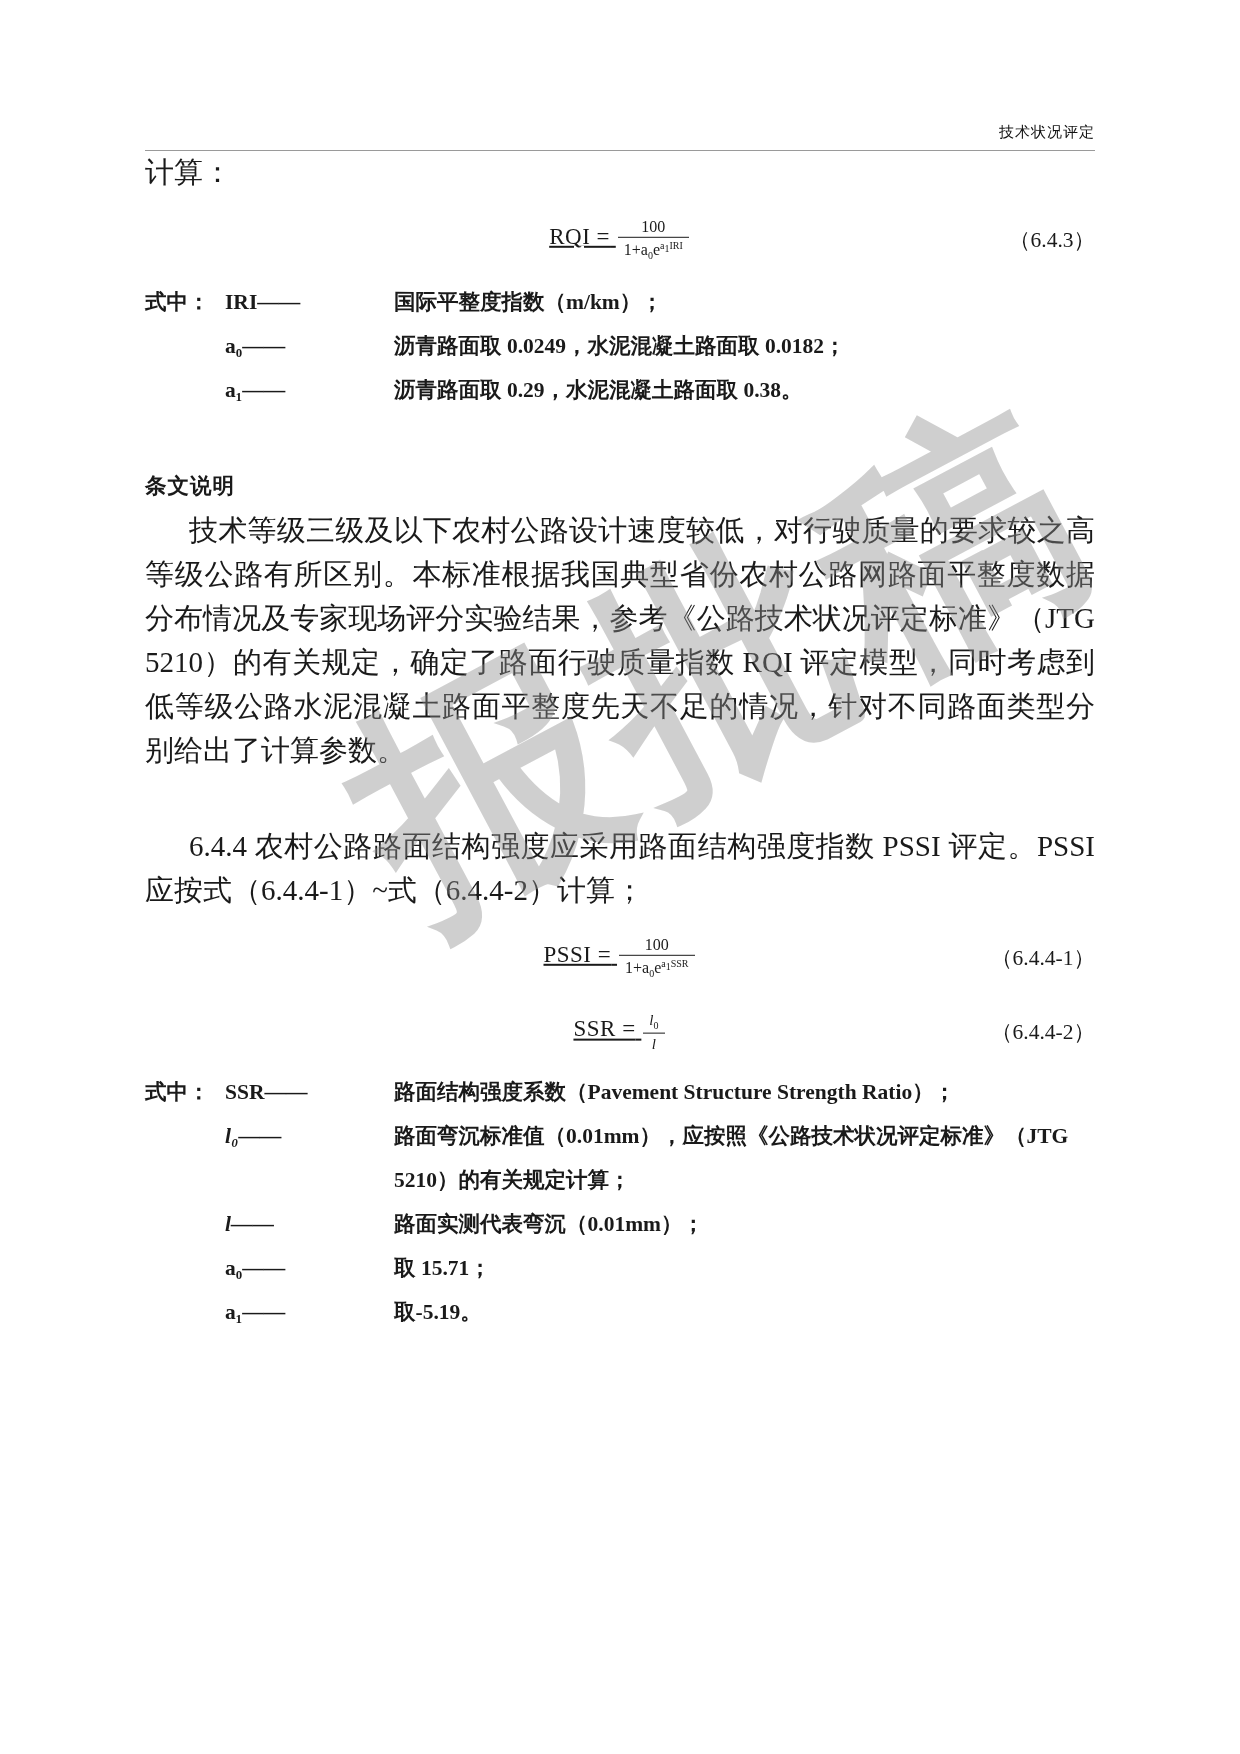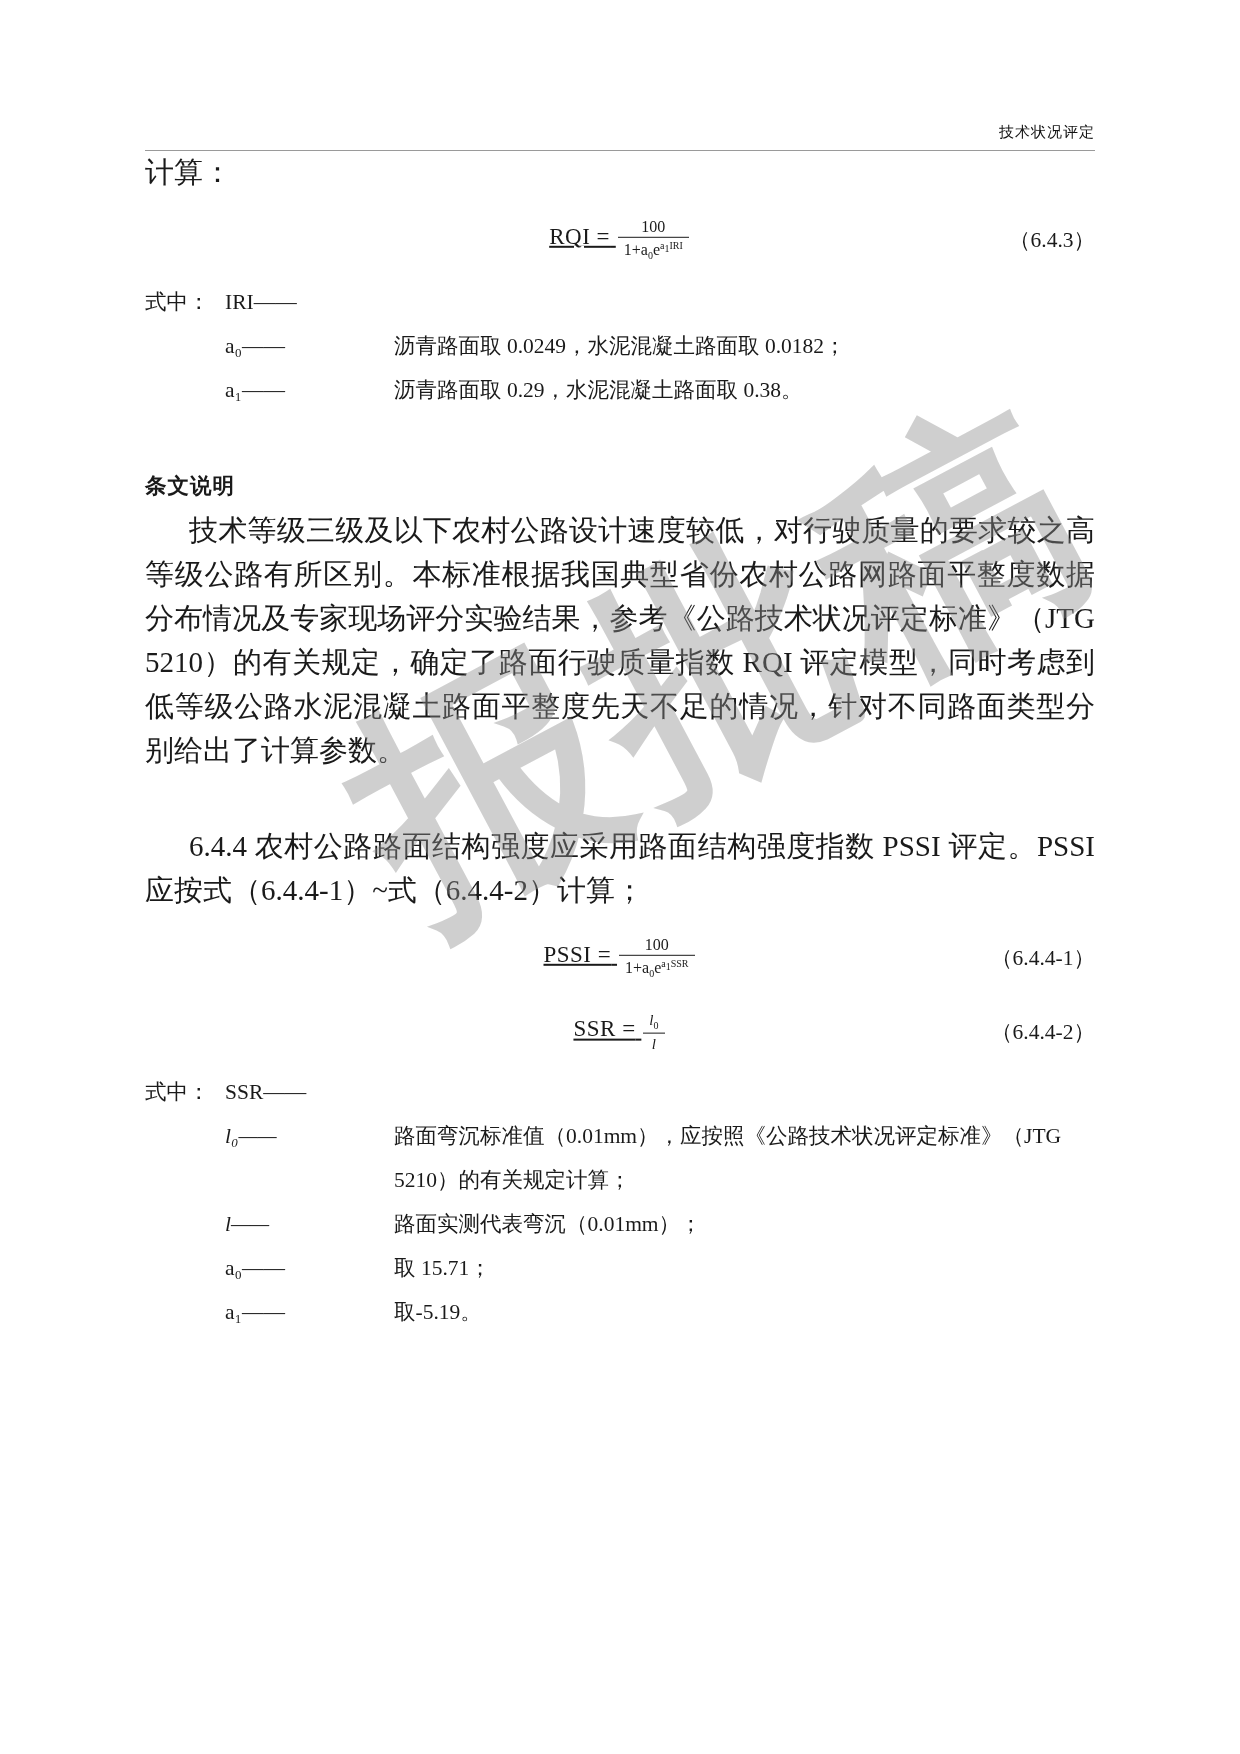--- a/index.html
+++ b/index.html
@@ -104,21 +104,21 @@
   .eqno {
     position: absolute;
     right: 0;
     top: 50%;
     transform: translateY(-50%);
     font-size: 21.5px;
     white-space: nowrap;
   }
 
   
-  .defs { margin-top: 6px; }
+  .defs { margin-top: 6px; font-weight: bold; }
   .def-row {
     display: flex;
     font-size: 21.5px;
     line-height: 44px;
     align-items: flex-start;
   }
   .def-lead {
     width: 80px;
     flex: 0 0 80px;
     white-space: nowrap;
@@ -206,20 +206,21 @@
           <span class="den">1+a<sub>0</sub>e<sup>a<sub>1</sub>IRI</sup></span>
         </span>
       </div>
       <div class="eqno">（6.4.3）</div>
     </div>
 
     <div class="defs">
       <div class="def-row">
         <div class="def-lead">式中：</div>
         <div class="def-sym">IRI——</div>
+        <div class="def-text">国际平整度指数（m/km）；</div>
       </div>
       <div class="def-row">
         <div class="def-lead"></div>
         <div class="def-sym">a₀——</div>
         <div class="def-text">沥青路面取 0.0249，水泥混凝土路面取 0.0182；</div>
       </div>
       <div class="def-row">
         <div class="def-lead"></div>
         <div class="def-sym">a₁——</div>
         <div class="def-text">沥青路面取 0.29，水泥混凝土路面取 0.38。</div>
@@ -258,20 +259,21 @@
           <span class="den"><span class="it">l</span></span>
         </span>
       </div>
       <div class="eqno">（6.4.4-2）</div>
     </div>
 
     <div class="defs">
       <div class="def-row">
         <div class="def-lead">式中：</div>
         <div class="def-sym">SSR——</div>
+        <div class="def-text">路面结构强度系数（Pavement Structure Strength Ratio）；</div>
       </div>
       <div class="def-row">
         <div class="def-lead"></div>
         <div class="def-sym it">l₀——</div>
         <div class="def-text hang">路面弯沉标准值（0.01mm），应按照《公路技术状况评定标准》（JTG 5210）的有关规定计算；</div>
       </div>
       <div class="def-row">
         <div class="def-lead"></div>
         <div class="def-sym it">l——</div>
         <div class="def-text">路面实测代表弯沉（0.01mm）；</div>

